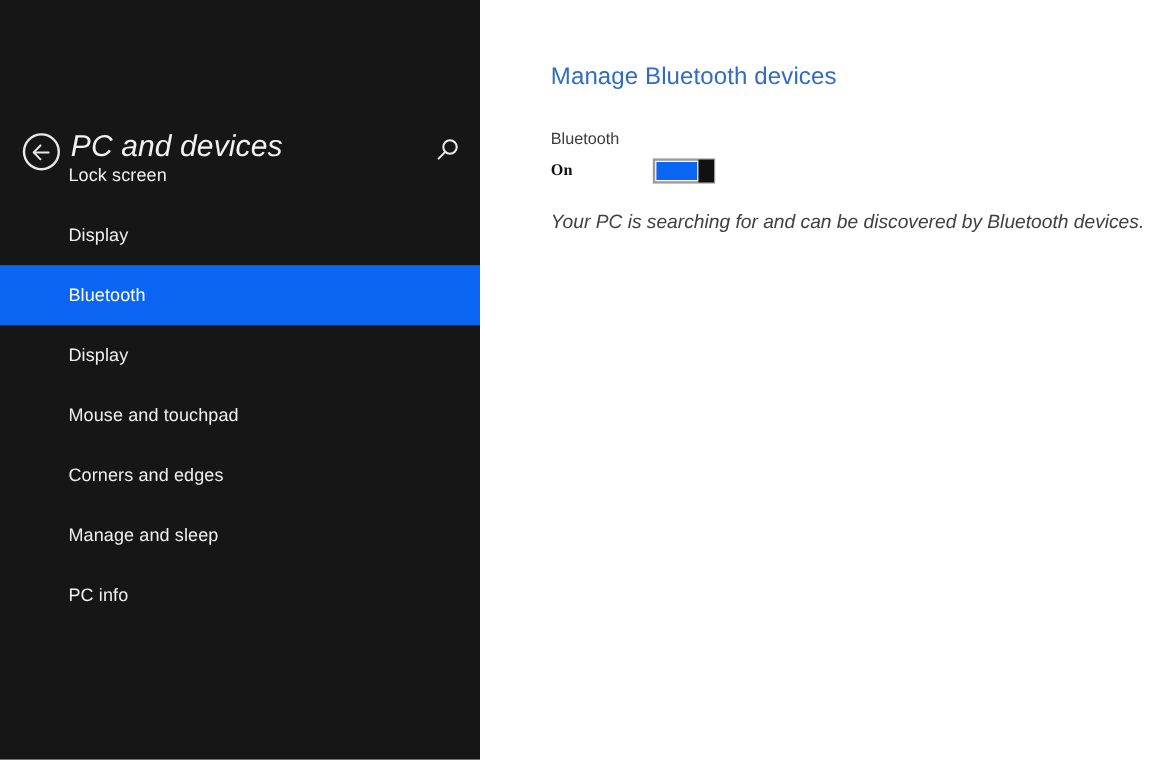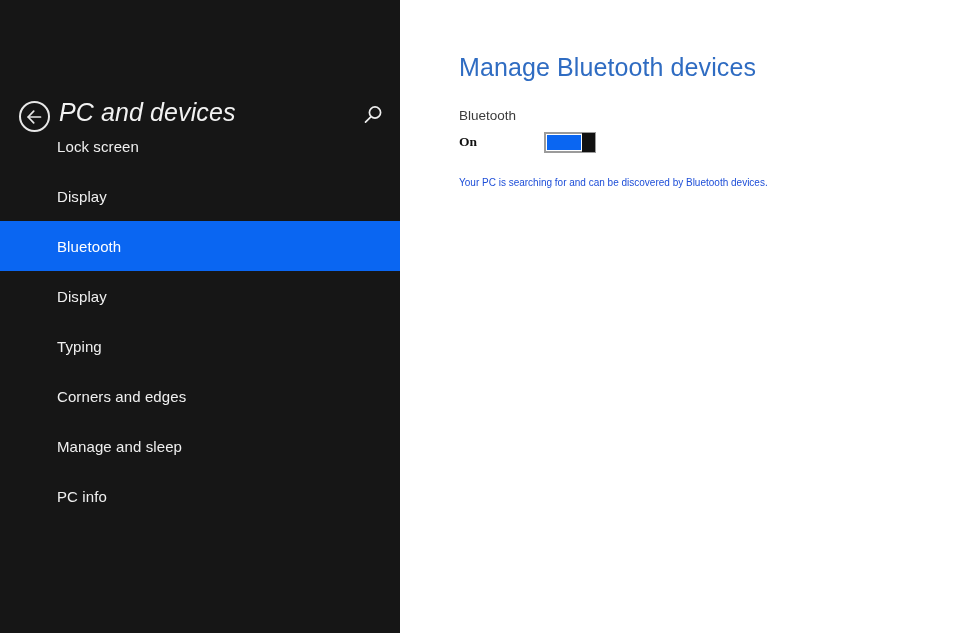--- a/index.html
+++ b/index.html
@@ -27,21 +27,21 @@
   .sidebar {
     position: relative;
     width: 400px;
     height: 633px;
     background: #161616;
     flex: 0 0 400px;
   }
   .sidebar-header {
     position: absolute;
     left: 0;
-    top: 46px;
+    top: 56px;
     width: 338px;
     height: 48px;
     font-style: italic;
   }
   .back-button {
     position: absolute;
     left: 19px;
     top: 55px;
     width: 31px;
     height: 31px;
@@ -113,21 +113,21 @@
   .content {
     position: relative;
     flex: 1 1 auto;
     height: 633px;
     background: #ffffff;
   }
   .page-title {
     position: absolute;
     left: 59px;
     top: 53px;
-    font-size: 25px;
+    font-size: 20px;
     font-weight: 400;
     color: #2f6cc2;
     letter-spacing: 0.1px;
     white-space: nowrap;
   }
   .setting-block {
     position: absolute;
     left: 59px;
     top: 107px;
   }
@@ -169,23 +169,24 @@
   }
   .toggle .toggle-thumb {
     flex: 0 0 13px;
     background: #111111;
     margin: -1px -1px -1px 0;
   }
   .description {
     position: absolute;
     left: 459px;
     top: 177px;
-    font-size: 10px;
-    color: #1d4ed8;
-    white-space: nowrap;
+    font-size: 16px;
+    color: #404040;
+    white-space: nowrap;
+    font-style: italic;
   }
   
   .content .description {
     left: 59px;
   }
 </style>
 </head>
 <body>
 
 <div class="screen">
@@ -223,24 +224,24 @@
       </div>
 
       <div class="nav-item selected">
         <span class="nav-label">Bluetooth</span>
       </div>
 
       <div class="nav-item">
         <span class="nav-label">Display</span>
       </div>
 
-
-      <div class="nav-item">
-        <span class="nav-label">Typing</span>
-      </div>
+      <div class="nav-item">
+        <span class="nav-label">Mouse and touchpad</span>
+      </div>
+
 
       <div class="nav-item">
         <span class="nav-label">Corners and edges</span>
       </div>
 
       <div class="nav-item">
         <span class="nav-label">Manage and sleep</span>
       </div>
 
 

